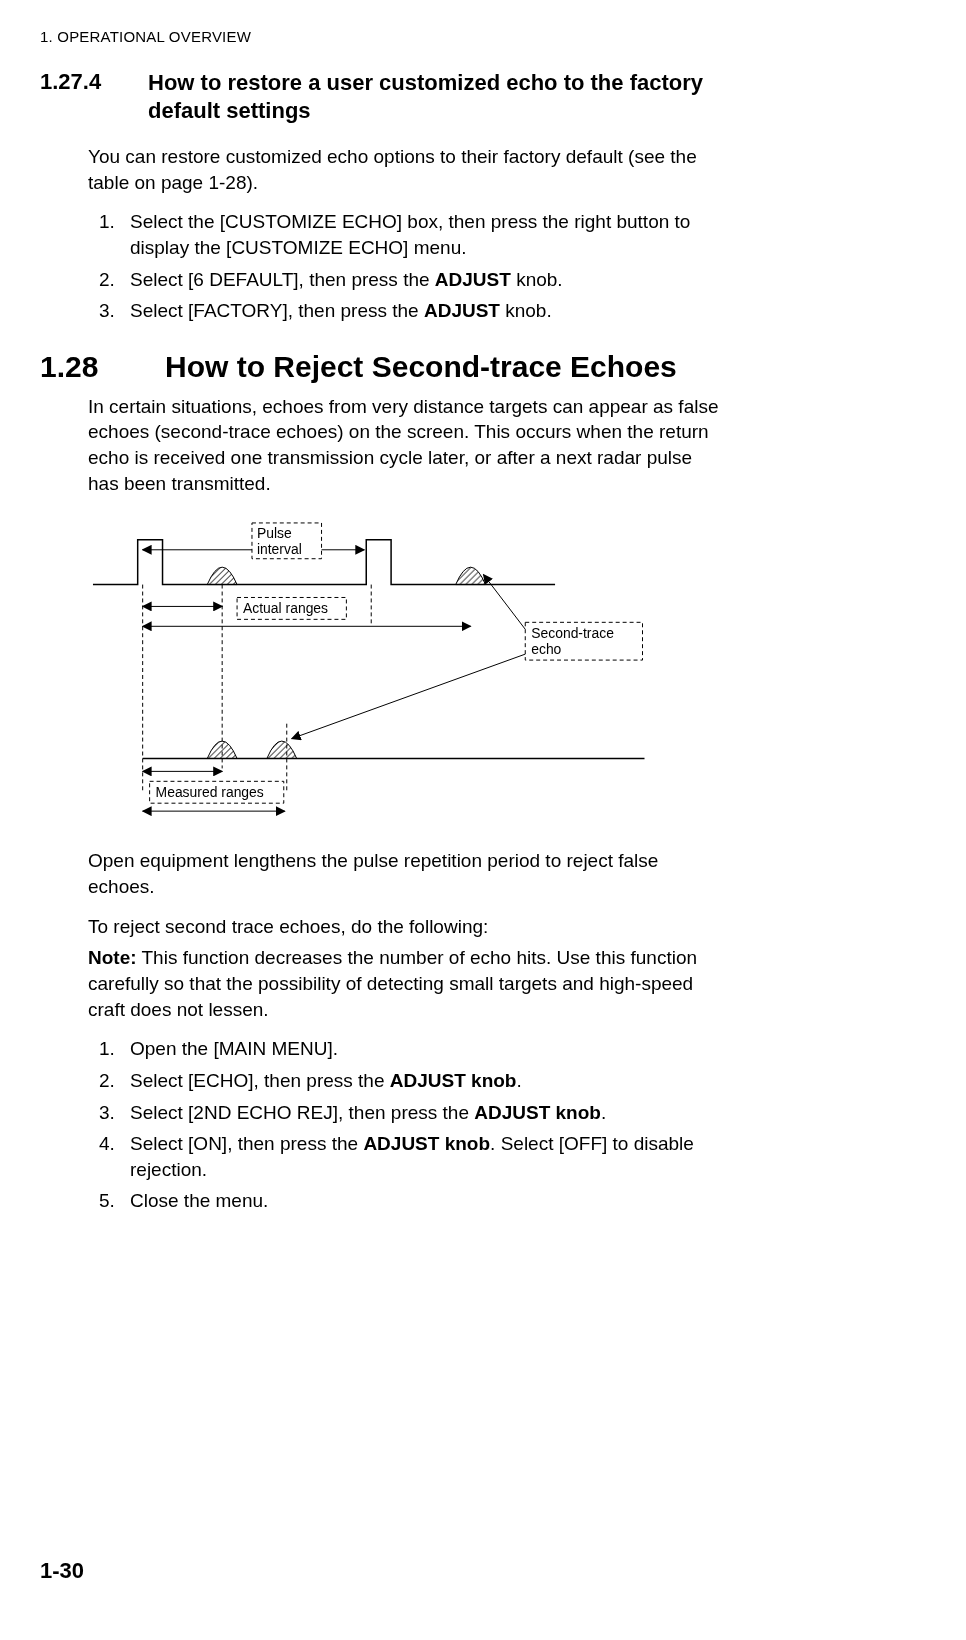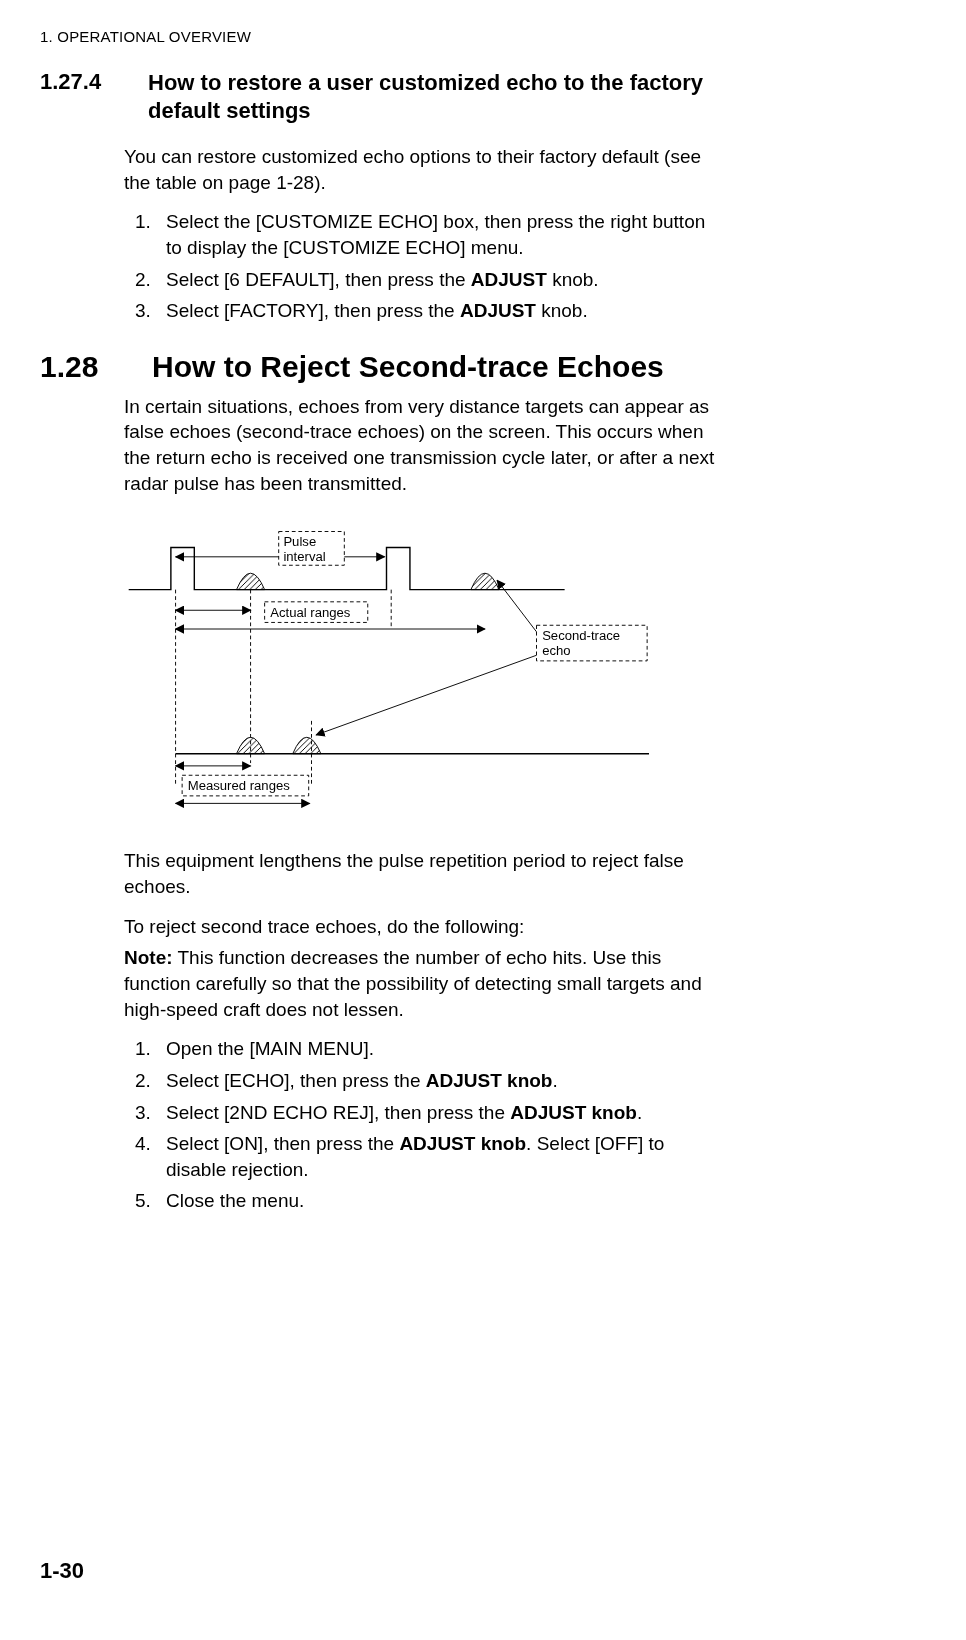--- a/index.html
+++ b/index.html
@@ -32,37 +32,37 @@
     font-size: 22px;
     font-weight: bold;
     flex: 0 0 80px;
   }
   .sec-sub .title {
     font-size: 22px;
     font-weight: bold;
     line-height: 1.25;
   }
   .body-block {
-    margin-left: 84px;
+    margin-left: 48px;
     font-size: 19px;
     line-height: 1.35;
   }
   .para { margin: 6px 0 14px 0; }
   ol.steps {
     list-style: decimal;
     padding-left: 32px;
     margin: 8px 0 26px 0;
   }
   ol.steps li {
     padding-left: 10px;
     margin-bottom: 6px;
   }
   .sec-main {
     display: flex;
-    gap: 34px;
+    gap: 47px;
     margin-bottom: 10px;
     align-items: flex-end;
   }
   .sec-main .num {
     font-size: 30px;
     font-weight: bold;
     flex: 0 0 78px;
   }
   .sec-main .title {
     font-size: 30px;
@@ -166,21 +166,21 @@
         <path d="M120,245 Q135,210 150,245 Z" fill="url(#hatch)" stroke="#000"></path>
         <path d="M180,245 Q195,210 210,245 Z" fill="url(#hatch)" stroke="#000"></path>
 
         <line x1="55" y1="258" x2="135" y2="258" stroke="#000" marker-start="url(#arrS)" marker-end="url(#arr)"></line>
         <line x1="55" y1="298" x2="198" y2="298" stroke="#000" marker-start="url(#arrS)" marker-end="url(#arr)"></line>
         <rect x="62" y="268" width="135" height="22" fill="#fff" stroke="#000" stroke-dasharray="4 3"></rect>
         <text x="68" y="284" font-size="14">Measured ranges</text>
       </svg>
     </div>
 
-    <div class="para">This equipment lengthens the pulse repetition period to reject false echoes.</div>
+    <div class="para">Open equipment lengthens the pulse repetition period to reject false echoes.</div>
 
     <div class="para" style="margin-bottom:6px">To reject second trace echoes, do the following:</div>
 
     <div class="para">
       <b>Note:</b><span> This function decreases the number of echo hits. Use this function carefully so that the possibility of detecting small targets and high-speed craft does not lessen.</span>
     </div>
 
     <ol class="steps">
       <li>
         <span>Open the [MAIN MENU].</span>

